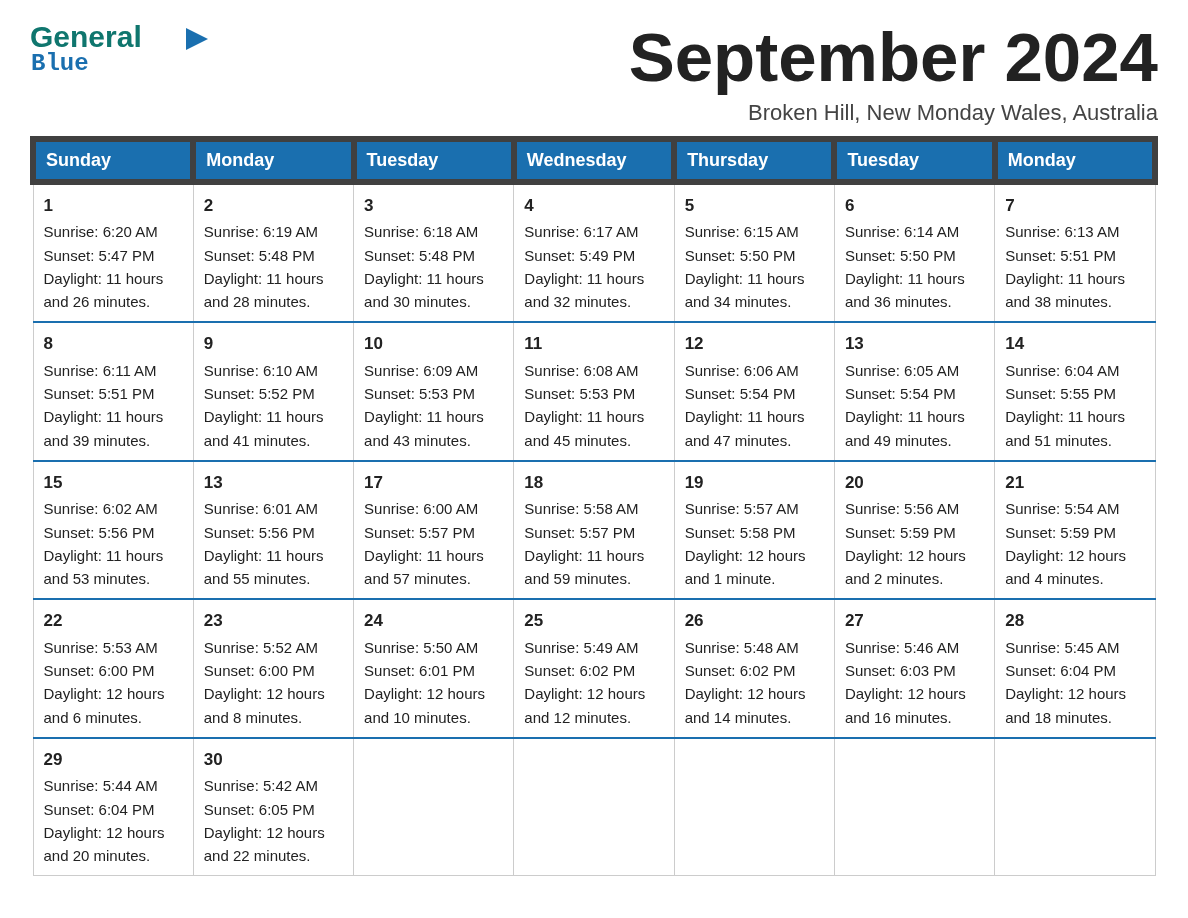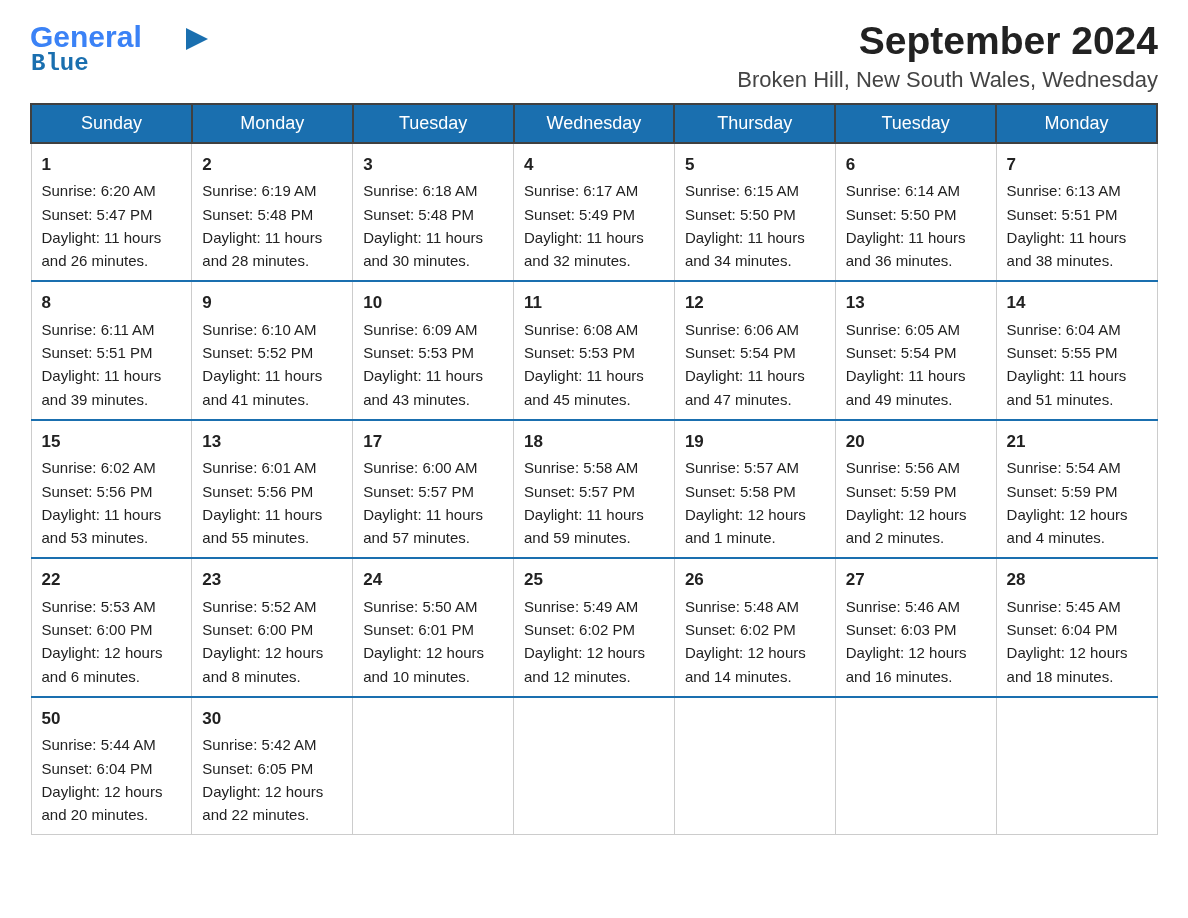--- a/index.html
+++ b/index.html
@@ -14,43 +14,43 @@
     .header {
       display: flex;
       justify-content: space-between;
       align-items: flex-start;
       margin-bottom: 10px;
     }
     .title-block {
       text-align: right;
     }
     .month-title {
-      font-size: 39px;
+      font-size: 69px;
       font-weight: bold;
       color: #222;
       line-height: 1.1;
     }
     .location-title {
       font-size: 22px;
       color: #444;
       margin-top: 4px;
     }
     .calendar {
       width: 100%;
       border-collapse: collapse;
       margin-top: 10px;
     }
     .calendar th {
       background-color: #1a6faf;
       color: #fff;
       font-size: 18px;
-      font-weight: normal;
+      font-weight: bold;
       padding: 8px 10px;
-      text-align: center;
-      border: 2px solid #404040;
+      text-align: left;
+      border: 6px solid #404040;
     }
     .calendar td {
       vertical-align: top;
       padding: 8px 10px;
       border: 1px solid #ccc;
       width: calc(100% / 7);
       min-height: 100px;
       font-size: 13.5px;
       line-height: 1.5;
       background: #fff;
@@ -75,21 +75,21 @@
     
     .logo-wrapper {
       display: flex;
       flex-direction: column;
     }
     .logo-line1 {
       display: flex;
       align-items: center;
       font-size: 30px;
       font-weight: bold;
-      color: #3b82f6;
+      color: #0f766e;
       gap: 40px;
     }
     .logo-line2 {
       font-size: 24px;
       font-weight: bold;
       color: #1a6faf;
       margin-top: -4px;
       padding-left: 1px;
       font-family: Liberation Mono, monospace;
     }
@@ -104,21 +104,21 @@
       <span style="display:inline-block;margin-left:4px;">
         <svg width="22" height="22" viewBox="0 0 22 22" style="vertical-align:middle;">
           <polygon points="0,0 22,11 0,22" fill="#1a6faf"></polygon>
         </svg>
       </span>
     </div>
     <div class="logo-line2">Blue</div>
   </div>
   <div class="title-block">
     <div class="month-title">September 2024</div>
-    <div class="location-title">Broken Hill, New South Wales, Wednesday</div>
+    <div class="location-title">Broken Hill, New Monday Wales, Australia</div>
   </div>
 </div>
 
 <table class="calendar">
   <thead>
     <tr>
       <th>Sunday</th>
       <th>Monday</th>
       <th>Tuesday</th>
       <th>Wednesday</th>
@@ -243,21 +243,21 @@
         <span class="day-num">27</span>
         <span class="day-info">Sunrise: 5:46 AM<br>Sunset: 6:03 PM<br>Daylight: 12 hours and 16 minutes.</span>
       </td>
         <td>
         <span class="day-num">28</span>
         <span class="day-info">Sunrise: 5:45 AM<br>Sunset: 6:04 PM<br>Daylight: 12 hours and 18 minutes.</span>
       </td>
       </tr>
       <tr class="week-row">
         <td>
-        <span class="day-num">50</span>
+        <span class="day-num">29</span>
         <span class="day-info">Sunrise: 5:44 AM<br>Sunset: 6:04 PM<br>Daylight: 12 hours and 20 minutes.</span>
       </td>
         <td>
         <span class="day-num">30</span>
         <span class="day-info">Sunrise: 5:42 AM<br>Sunset: 6:05 PM<br>Daylight: 12 hours and 22 minutes.</span>
       </td>
         <td class="empty-cell"></td>
         <td class="empty-cell"></td>
         <td class="empty-cell"></td>
         <td class="empty-cell"></td>

